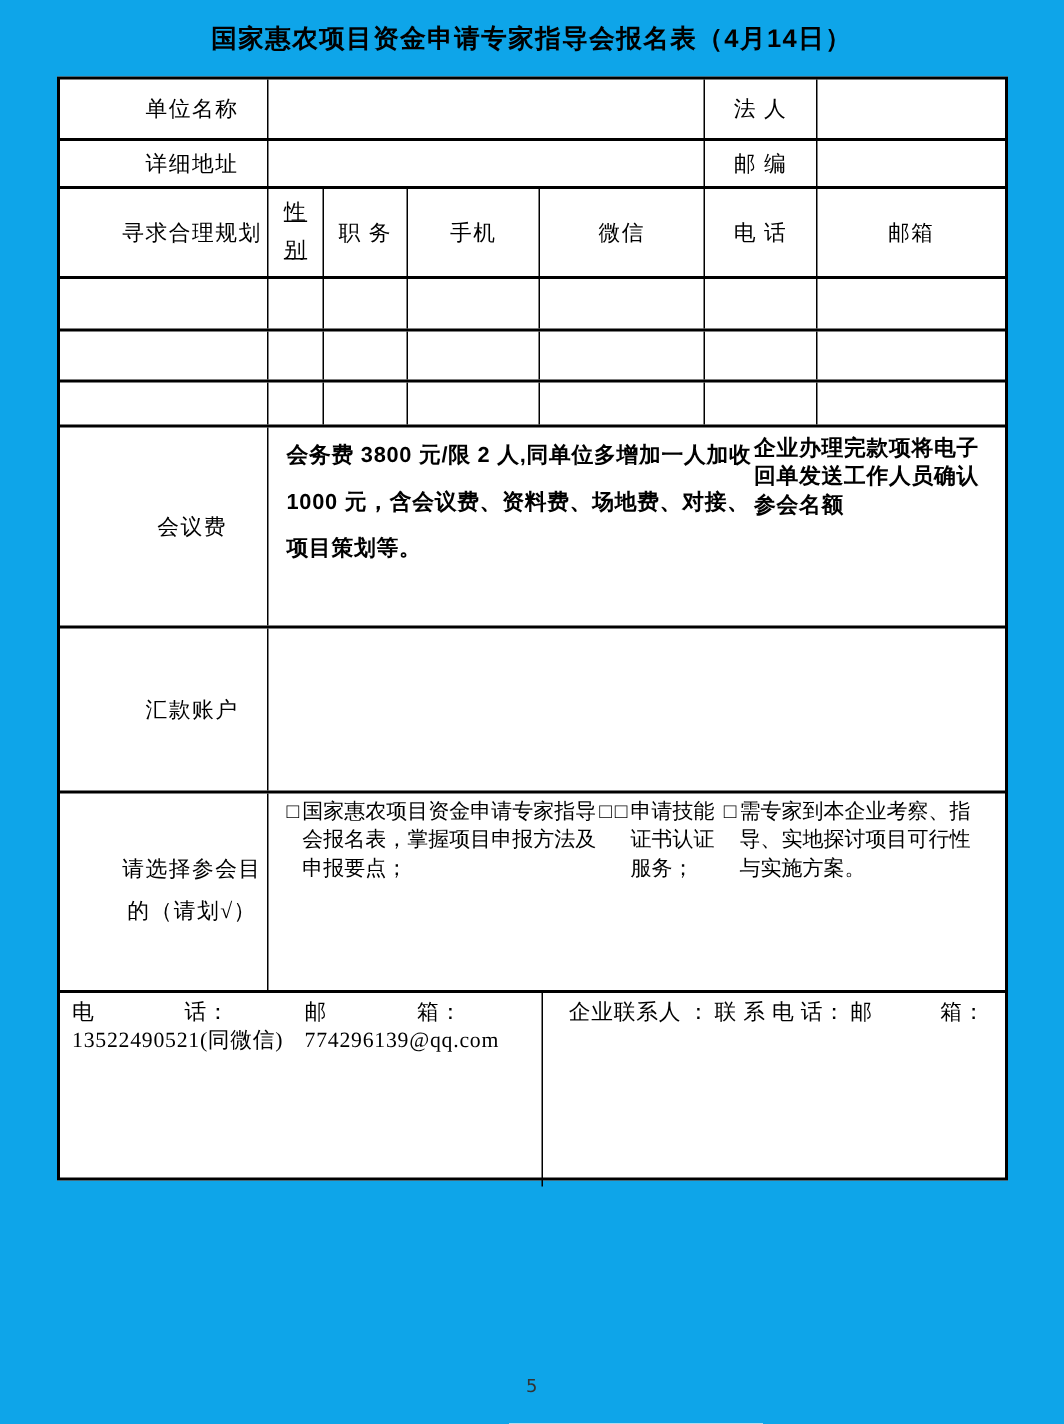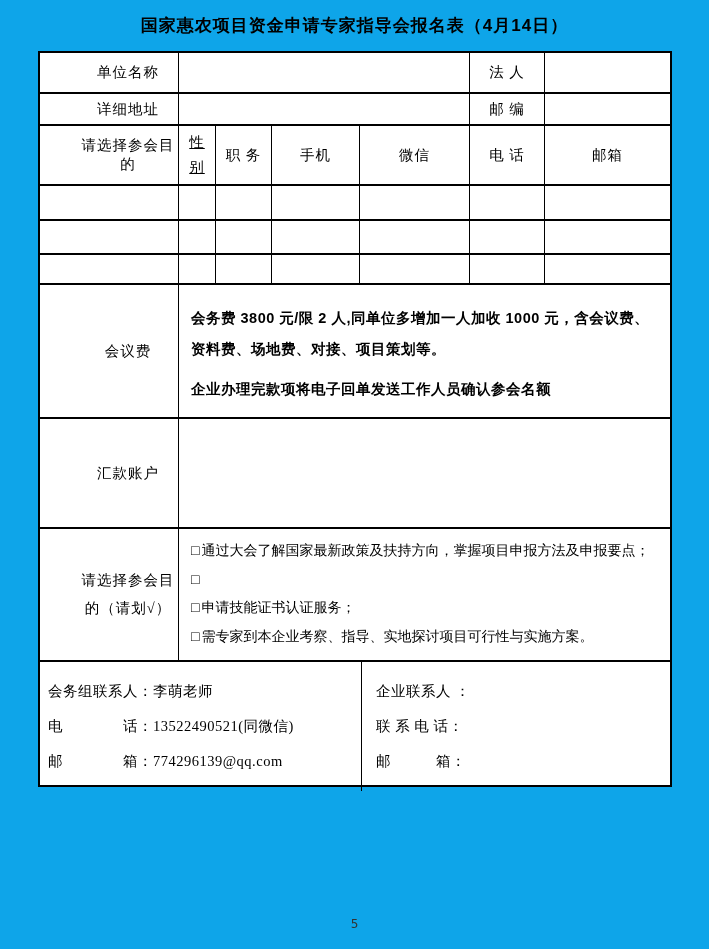--- a/index.html
+++ b/index.html
@@ -58,21 +58,21 @@
   .h-e2{height:34px;}
   .h-e3{height:30px;}
   .h-fee{height:134px;}
   .h-acc{height:110px;}
   .h-pur{height:133px;}
   .h-con{height:129px;}
   .gender-wrap{display:inline-block;width:17px;word-break:break-all;line-height:1.7;}
   .purpose-label-wrap{display:inline-block;width:125px;line-height:1.9;}
   
   .cell.content{
-    flex-direction:column;
+    flex-direction:row;
     align-items:stretch;
     justify-content:space-evenly;
     text-align:left;
     padding:4px 10px 4px 12px;
     letter-spacing:0.5px;
   }
   .bold-sans{
     font-family:"Liberation Sans", sans-serif;
     font-weight:bold;
     font-size:14.5px;
@@ -112,21 +112,21 @@
     </div>
 
     <div class="row h-r2">
       <div class="cell w-label">详细地址</div>
       <div class="cell w-val1"></div>
       <div class="cell w-phone">邮 编</div>
       <div class="cell w-email last"></div>
     </div>
 
     <div class="row h-hd">
-      <div class="cell w-label">请选择参会目的</div>
+      <div class="cell w-label">寻求合理规划</div>
       <div class="cell w-gender">
           <span class="gender-wrap">性别</span>
         </div>
       <div class="cell w-position">职 务</div>
       <div class="cell w-mobile">手机</div>
       <div class="cell w-wechat">微信</div>
       <div class="cell w-phone">电 话</div>
       <div class="cell w-email last">邮箱</div>
     </div>
 
@@ -170,39 +170,38 @@
       <div class="cell w-label">汇款账户</div>
     </div>
 
     <div class="row h-pur">
       <div class="cell w-label">
           <span class="purpose-label-wrap">请选择参会目的（请划√）</span>
         </div>
       <div class="cell content last" style="width:491px;">
         <div class="opt-row">
           <span class="cb">□</span>
-            <span>通过大会了解国家最新政策及扶持方向，掌握项目申报方法及申报要点；</span>
+            <span>国家惠农项目资金申请专家指导会报名表，掌握项目申报方法及申报要点；</span>
         </div>
         <div class="opt-row">
           <span class="cb">□</span>
         </div>
         <div class="opt-row">
           <span class="cb">□</span>
             <span>申请技能证书认证服务；</span>
         </div>
         <div class="opt-row">
           <span class="cb">□</span>
             <span>需专家到本企业考察、指导、实地探讨项目可行性与实施方案。</span>
         </div>
       </div>
     </div>
 
     <div class="row h-con last">
       <div class="cell content w-conl" style="padding-left:8px;">
-        <div class="contact-line">会务组联系人：李萌老师</div>
         <div class="contact-line">电　　　　话：13522490521(同微信)</div>
         <div class="contact-line">邮　　　　箱：774296139@qq.com</div>
       </div>
       <div class="cell content w-conr last" style="padding-left:14px;">
         <div class="contact-line">企业联系人 ：</div>
         <div class="contact-line">联 系 电 话：</div>
         <div class="contact-line">邮　　　箱：</div>
       </div>
     </div>
 

